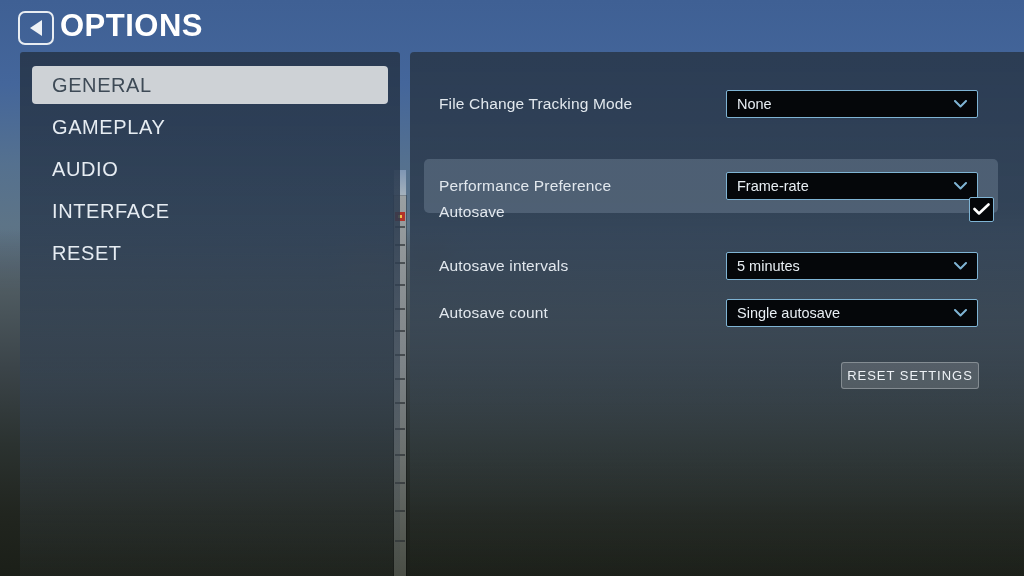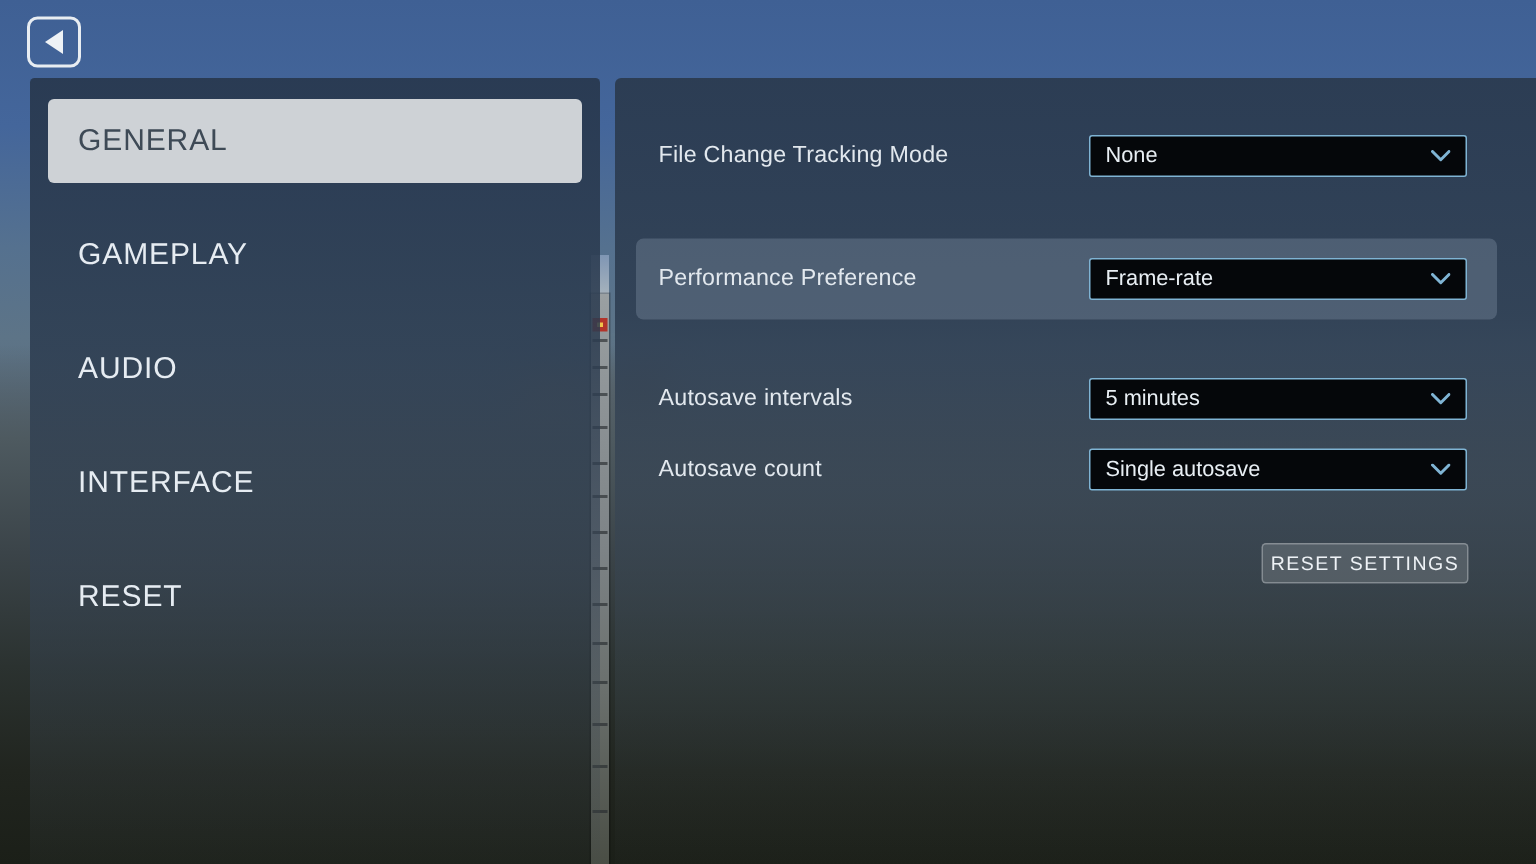--- a/index.html
+++ b/index.html
@@ -79,25 +79,25 @@
 
   
   .sidebar {
     position: absolute; left: 20px; top: 52px;
     width: 380px; height: 524px;
     background: linear-gradient(180deg, rgba(40,56,78,0.93) 0%, rgba(44,60,80,0.86) 34%, rgba(52,66,82,0.62) 62%, rgba(58,68,76,0.30) 86%, rgba(60,68,70,0.12) 100%);
     border-radius: 3px 3px 0 0;
   }
   .nav { position: absolute; left: 12px; top: 14px; width: 356px; }
   .nav-item {
-    height: 56px; display: flex; align-items: center;
+    height: 38px; display: flex; align-items: center;
     padding-left: 20px; border-radius: 4px;
     font-size: 20px; letter-spacing: 0.6px;
     color: #e6ecf2;
-    margin-bottom: 20px;
+    margin-bottom: 4px;
   }
   .nav-item.selected {
     background: #ced2d6;
     color: #3e4a56;
   }
 
   
   .settings {
     position: absolute; left: 410px; top: 52px;
     width: 614px; height: 524px;
@@ -215,20 +215,21 @@
       <div class="win" style="top:314px;"></div>
       <div class="win" style="top:344px;"></div>
     </div>
     <div class="strip-red"></div>
   </div>
 
   <div class="header">
     <div class="back-btn">
       <span class="tri"></span>
     </div>
+    <div class="title">OPTIONS</div>
   </div>
 
   <div class="sidebar">
     <div class="nav">
       <div class="nav-item selected">
         <span>GENERAL</span>
       </div>
       <div class="nav-item">
         <span>GAMEPLAY</span>
       </div>
@@ -263,20 +264,30 @@
       <div class="dropdown">
         <span class="val">Frame-rate</span>
         <span class="chev">
           <svg width="13" height="8" viewBox="0 0 13 8">
               <path d="M1 1 L6.5 6.5 L12 1" stroke="#7fb4d4" stroke-width="2" fill="none" stroke-linecap="round" stroke-linejoin="round"></path>
             </svg>
         </span>
       </div>
     </div>
 
+    <div class="row" style="top:133px;">
+      <div class="row-label">Autosave</div>
+      <div class="checkbox">
+        <span>
+          <svg width="17" height="13" viewBox="0 0 17 13">
+              <path d="M1.5 6 L6 10.5 L15.5 1.5" stroke="#ffffff" stroke-width="2.6" fill="none" stroke-linecap="round" stroke-linejoin="round"></path>
+            </svg>
+        </span>
+      </div>
+    </div>
 
     <div class="row" style="top:187px;">
       <div class="row-label">Autosave intervals</div>
       <div class="dropdown">
         <span class="val">5 minutes</span>
         <span class="chev">
           <svg width="13" height="8" viewBox="0 0 13 8">
               <path d="M1 1 L6.5 6.5 L12 1" stroke="#7fb4d4" stroke-width="2" fill="none" stroke-linecap="round" stroke-linejoin="round"></path>
             </svg>
         </span>

